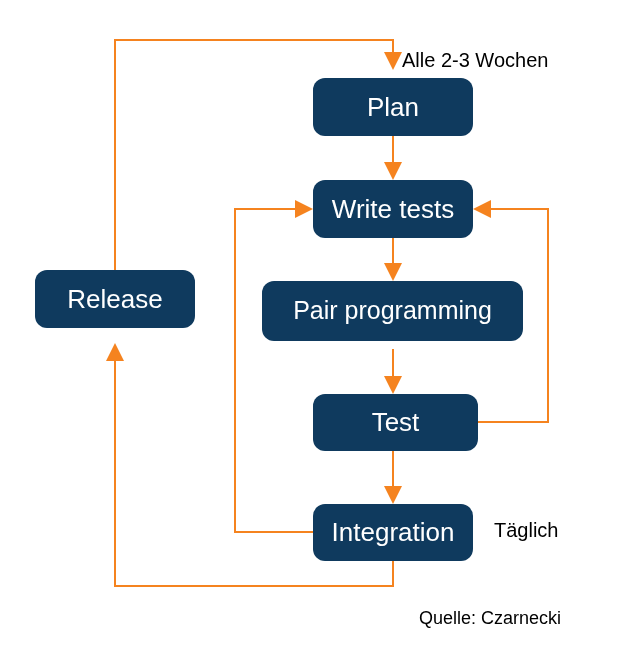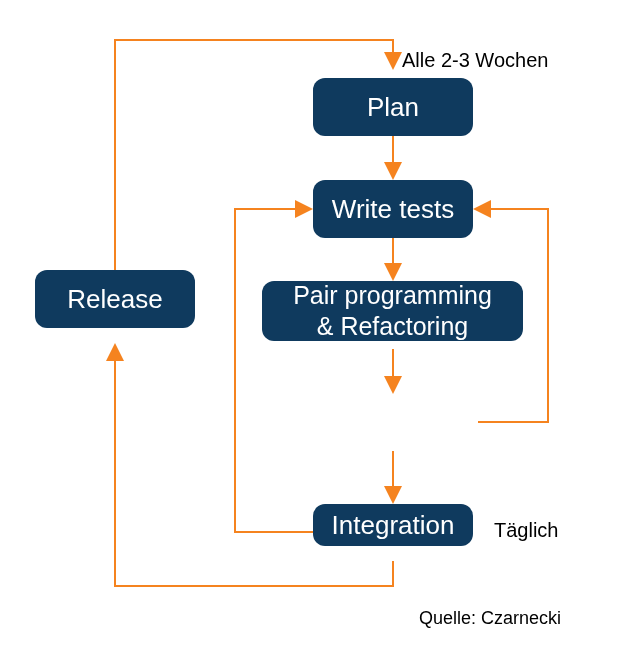--- a/index.html
+++ b/index.html
@@ -82,25 +82,27 @@
   <div class="node" style="left:313px; top:78px; width:160px; height:58px;">
     <span>Plan</span>
   </div>
 
   <div class="node" style="left:313px; top:180px; width:160px; height:58px;">
     <span>Write tests</span>
   </div>
 
   <div class="node wide" style="left:262px; top:281px; width:261px; height:60px;">
     <span>Pair programming</span>
-    <span>&amp; Refactoring</span>
   </div>
 
+  <div class="node" style="left:313px; top:394px; width:165px; height:57px;">
+    <span>Test</span>
+  </div>
 
-  <div class="node" style="left:313px; top:504px; width:160px; height:42px;">
+  <div class="node" style="left:313px; top:504px; width:160px; height:57px;">
     <span>Integration</span>
   </div>
 
   <div class="node" style="left:35px; top:270px; width:160px; height:58px;">
     <span>Release</span>
   </div>
 
   <div class="float-label" style="left:494px; top:519px;">Täglich</div>
 
   <div class="float-label source-label" style="left:419px; top:608px;">Quelle: Czarnecki</div>

